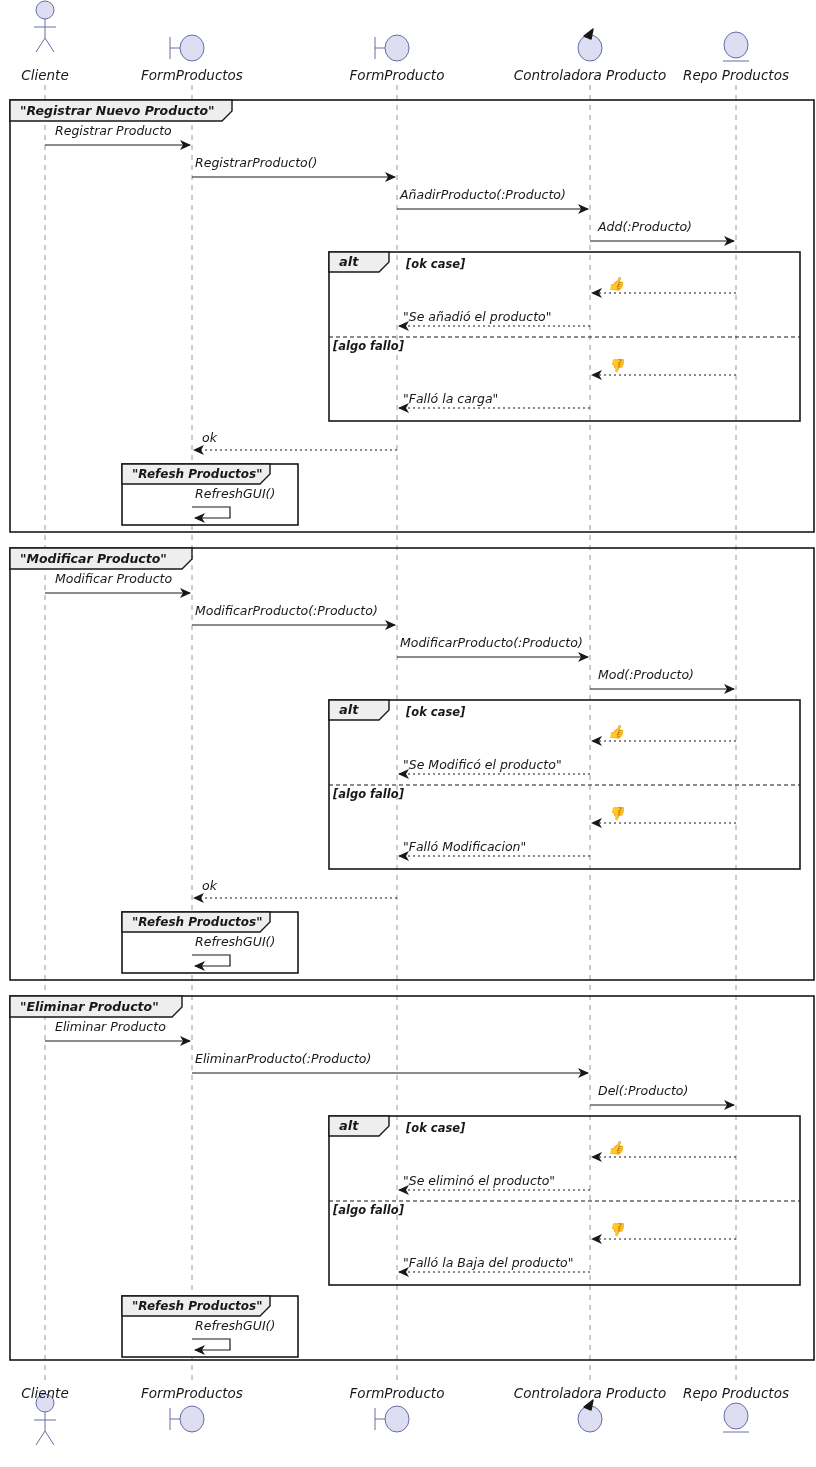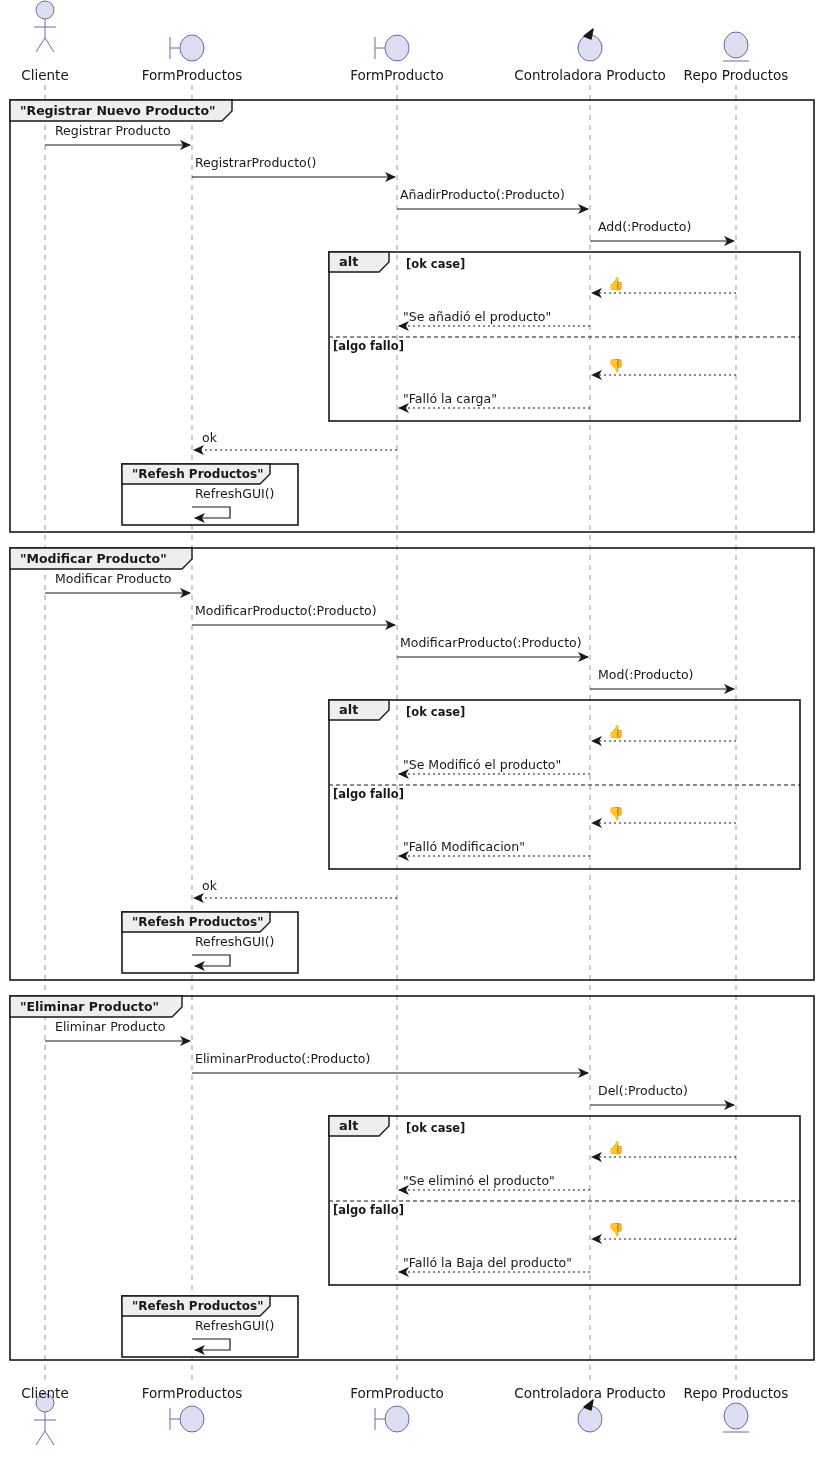--- a/index.html
+++ b/index.html
@@ -1,21 +1,21 @@
 <!DOCTYPE html>
 <html><head>
 <meta charset="utf-8">
 <style>
   html,body{margin:0;padding:0;background:#fff;}
   body{
     font-family:"DejaVu Sans","Liberation Sans",sans-serif;
     width:816px;height:1467px;position:relative;overflow:hidden;
     -webkit-font-smoothing:antialiased;
   }
-  #canvas{position:absolute;left:0;top:0;width:816px;height:1186px;}
+  #canvas{position:absolute;left:0;top:0;width:816px;height:1186px;font-style:italic;}
   svg{display:block;}
 </style>
 </head>
 <body>
 
 <div id="canvas">
     <svg width="816" height="1467" viewBox="0 0 816 1467">
       <defs>
         <marker id="arrowhead" markerWidth="12" markerHeight="12" refX="10" refY="5" orient="auto" markerUnits="userSpaceOnUse">
           <path d="M0,0 L11,5 L0,10 L3,5 Z" fill="#181818"></path>

